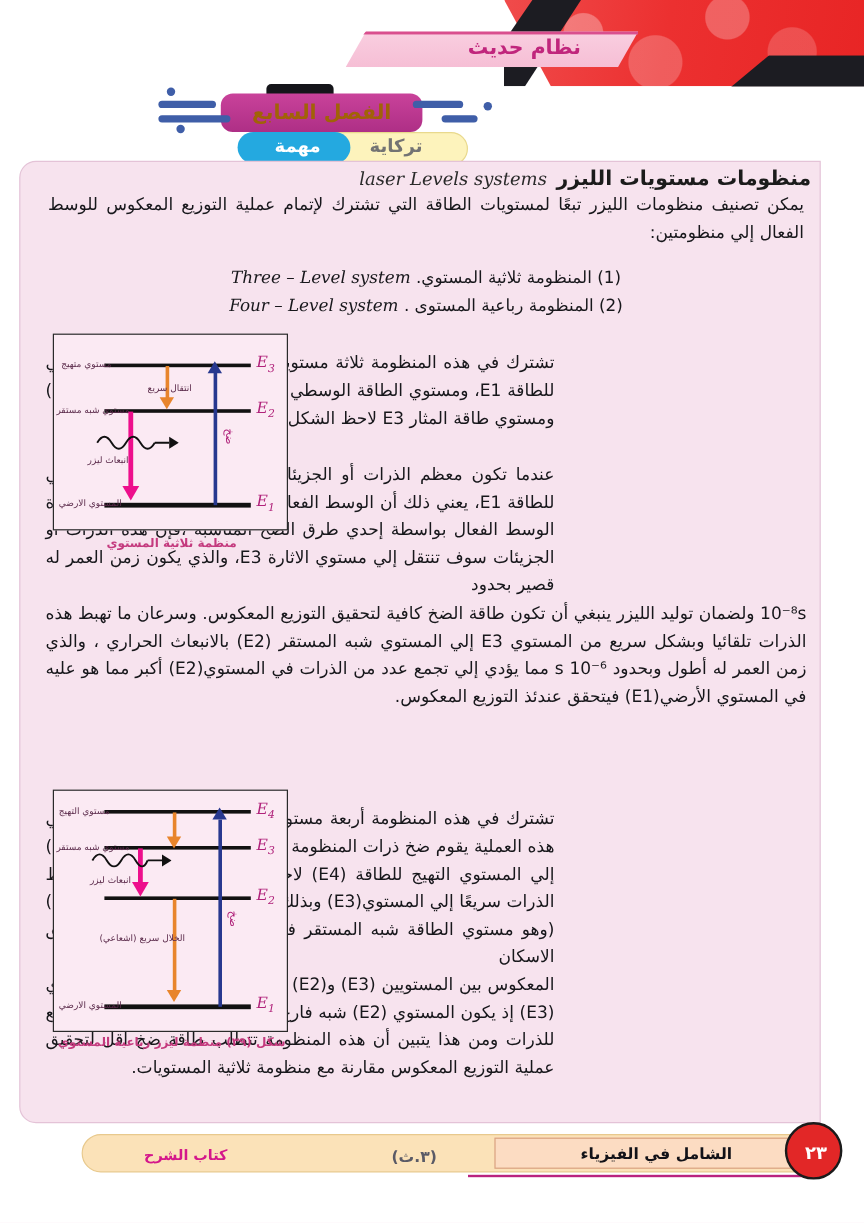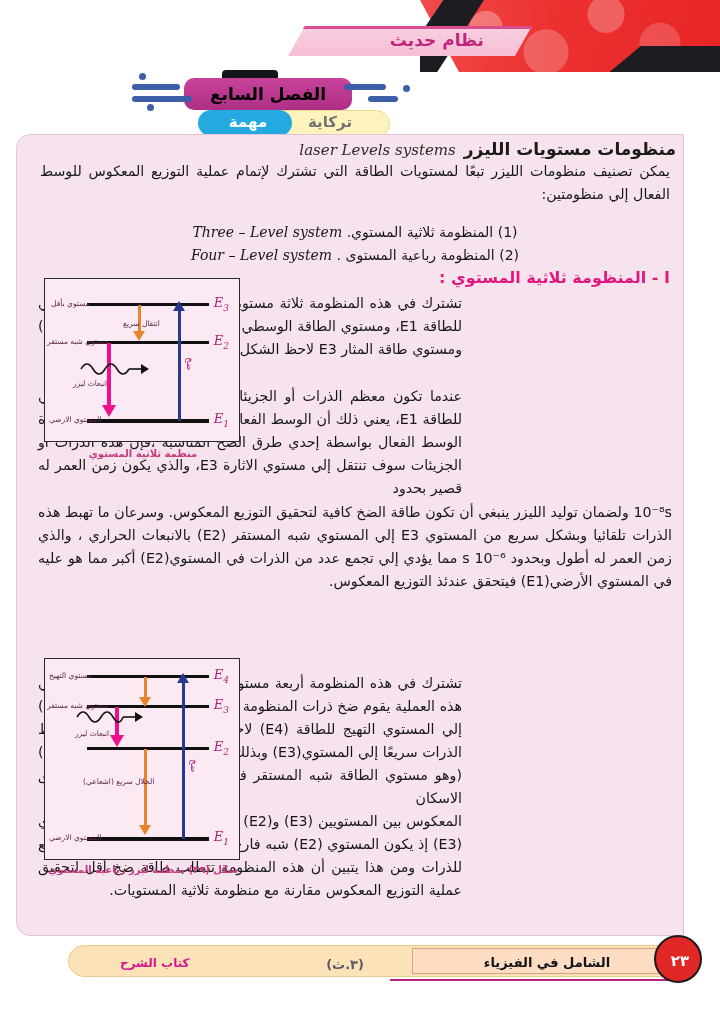--- a/index.html
+++ b/index.html
@@ -61,21 +61,21 @@
     position:absolute;top:70px;right:442px;width:56px;height:14px;
     background:#15151a;border-radius:4px 4px 0 0;
   }
   .chapter-pill{
     position:absolute;top:78px;right:368px;width:168px;height:32px;
     background:linear-gradient(180deg,#c9429a 0%,#ae2f86 100%);
     border-radius:10px;
   }
   .chapter-label{
     position:absolute;top:84px;right:368px;width:168px;text-align:center;
-    color:#000000;font-size:17px;font-weight:bold;
+    color:#a16207;font-size:17px;font-weight:bold;
   }
   .dash{position:absolute;background:#3f5ea8;border-radius:3px;height:6px;}
   .d1{top:84px;right:540px;width:48px;}
   .d2{top:96px;right:528px;width:60px;}
   .d3{top:84px;right:334px;width:42px;}
   .d4{top:96px;right:322px;width:30px;}
   .dot{position:absolute;background:#3f5ea8;border-radius:50%;width:7px;height:7px;}
   .dot1{top:73px;right:574px;}
   .dot2{top:85px;right:310px;}
   .dot3{top:104px;right:566px;}
@@ -258,36 +258,35 @@
 
   <div class="list-line l1">
     <span>(1) المنظومة ثلاثية المستوي.</span>
     <span class="en-i">Three – Level system</span>
   </div>
   <div class="list-line l2">
     <span>(2) المنظومة رباعية المستوى .</span>
     <span class="en-i">Four – Level system</span>
   </div>
 
-  <div class="head1">I - المنظومة ثلاثية المستوي :</div>
   <div class="txt p1">تشترك في هذه المنظومة ثلاثة مستويات للطاقة وهي المستوي الأرضي للطاقة E1، ومستوي الطاقة الوسطي E2 (وهو المستوي الشبه مستقر ) ومستوي طاقة المثار E3 لاحظ الشكل المقابل.</div>
   <div class="txt p2">عندما تكون معظم الذرات أو الجزيئات موجودة في المستوي الأرضي للطاقة E1، يعني ذلك أن الوسط الفعال في حالة استقرار . أما عند اثارة الوسط الفعال بواسطة إحدي طرق الضخ المناسبة ،فإن هذه الذرات أو الجزيئات سوف تنتقل إلي مستوي الاثارة E3، والذي يكون زمن العمر له قصير بحدود</div>
   <div class="txt p3">10⁻⁸s ولضمان توليد الليزر ينبغي أن تكون طاقة الضخ كافية لتحقيق التوزيع المعكوس. وسرعان ما تهبط هذه الذرات تلقائيا وبشكل سريع من المستوي E3 إلي المستوي شبه المستقر (E2) بالانبعاث الحراري ، والذي زمن العمر له أطول وبحدود s 10⁻⁶ مما يؤدي إلي تجمع عدد من الذرات في المستوي(E2) أكبر مما هو عليه في المستوي الأرضي(E1) فيتحقق عندئذ التوزيع المعكوس.</div>
 
   <div class="fig fig1">
 
     <div class="lvl" style="top:24px;right:30px;width:122px;"></div>
     <div class="lvl" style="top:62px;right:30px;width:122px;"></div>
     <div class="lvl" style="top:140px;right:30px;width:122px;height:3.5px;"></div>
 
     <div class="lbl-e" style="top:16px;right:10px;">E<sub>3</sub></div>
     <div class="lbl-e" style="top:54px;right:10px;">E<sub>2</sub></div>
     <div class="lbl-e" style="top:132px;right:10px;">E<sub>1</sub></div>
 
-    <div class="lbl-ar" style="top:20px;left:6px;">مستوي بأقل</div>
+    <div class="lbl-ar" style="top:20px;left:6px;">مستوي متهيج</div>
     <div class="lbl-ar" style="top:58px;left:2px;">مستوي شبه مستقر</div>
     <div class="lbl-ar" style="top:136px;left:4px;">المستوي الارضي</div>
 
     <div class="arrow a-up" style="top:30px;right:58px;height:112px;"></div>
     <div class="head-tri" style="top:22px;right:54px;border-left:6px solid transparent;border-right:6px solid transparent;border-bottom:10px solid #27388f;"></div>
     <div class="vert-label" style="top:78px;right:44px;">ضخ</div>
 
     <div class="arrow a-or" style="top:26px;right:98px;height:28px;"></div>
     <div class="head-tri" style="top:52px;right:94px;border-left:6px solid transparent;border-right:6px solid transparent;border-top:10px solid #e8852c;"></div>
     <div class="lbl-ar" style="top:40px;left:78px;">انتقال سريع</div>

